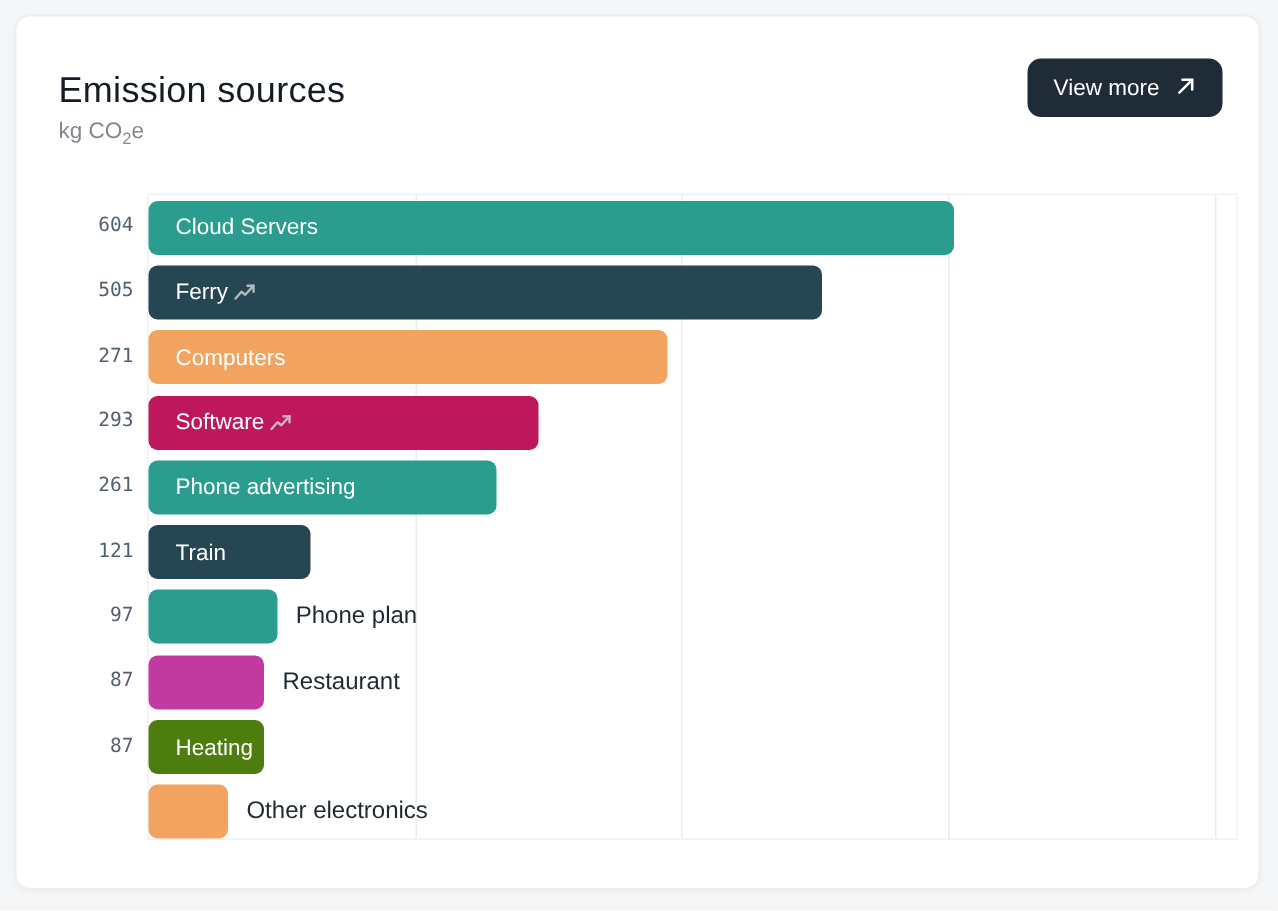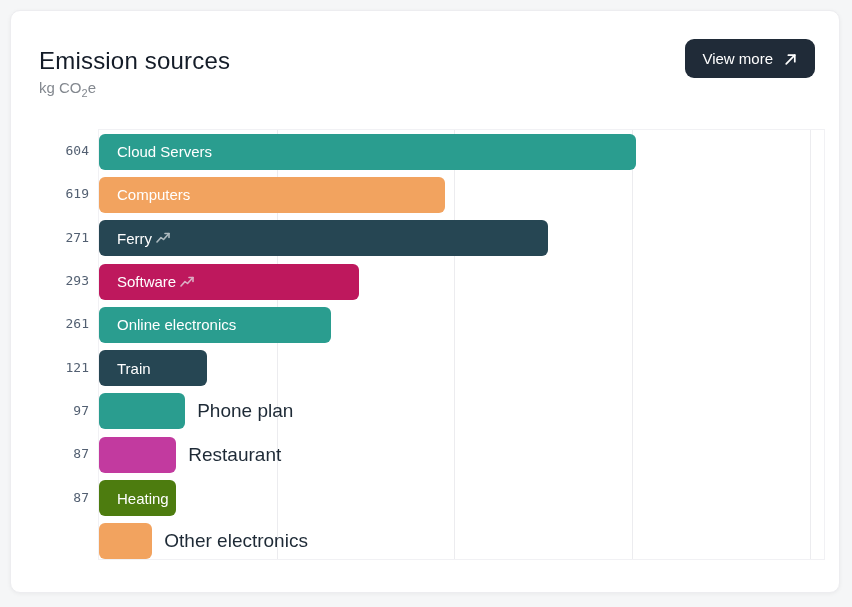--- a/index.html
+++ b/index.html
@@ -22,21 +22,21 @@
   }
   .subtitle{
     position:absolute;left:28px;top:68px;
     font-size:15px;color:#83888f;
   }
   .subtitle sub{font-size:11px;}
   .view-more{
     position:absolute;right:24px;top:28px;
     background:#202b38;color:#ffffff;border:none;border-radius:9px;
     padding:11px 17px;font-size:15px;font-weight:500;
-    display:flex;align-items:flex-end;gap:10px;cursor:pointer;
+    display:flex;align-items:flex-start;gap:10px;cursor:pointer;
     font-family:"Liberation Sans",sans-serif;
   }
   .view-more svg{display:block;}
   .chart{
     position:absolute;left:20px;top:118px;right:14px;bottom:32px;
     display:flex;
   }
   .values-col{
     width:58px;flex:0 0 58px;display:flex;flex-direction:column;
     margin-right:9px;
@@ -58,21 +58,21 @@
   }
   .bar{
     height:36px;border-radius:6px;
     display:flex;align-items:center;
     color:#ffffff;font-size:15px;
     padding-left:18px;box-sizing:border-box;
     white-space:nowrap;overflow:visible;
   }
   .bar .bar-label{display:flex;align-items:center;gap:4px;}
   .outside-label{
-    margin-left:12px;font-size:19px;color:#1e2a36;white-space:nowrap;
+    margin-left:12px;font-size:16px;color:#1e2a36;white-space:nowrap;
   }
   .trend-icon{opacity:.7;display:block;}
 </style>
 </head>
 <body>
 
 <div class="card">
   <div class="title">Emission sources</div>
   <div class="subtitle"><span>kg CO</span><sub>2</sub><span>e</span></div>
 
@@ -82,21 +82,21 @@
       <svg width="15" height="15" viewBox="0 0 14 14" fill="none">
         <path d="M3 11 L11 3" stroke="#ffffff" stroke-width="1.6" stroke-linecap="round"></path>
         <path d="M5 3 H11 V9" stroke="#ffffff" stroke-width="1.6" stroke-linecap="round" stroke-linejoin="round" fill="none"></path>
       </svg>
     </span>
   </button>
 
   <div class="chart">
     <div class="values-col">
         <div class="value-cell">604</div>
-        <div class="value-cell">619</div>
+        <div class="value-cell">505</div>
         <div class="value-cell">271</div>
         <div class="value-cell">293</div>
         <div class="value-cell">261</div>
         <div class="value-cell">121</div>
         <div class="value-cell">97</div>
         <div class="value-cell">87</div>
         <div class="value-cell">87</div>
       </div>
     <div class="plot">
         <div class="gridline" style="left: 24.5098%;"></div>
@@ -104,56 +104,56 @@
         <div class="gridline" style="left: 73.5294%;"></div>
         <div class="gridline" style="left: 98.0392%;"></div>
         <div class="bar-row">
           <div class="bar" style="width: 74.0196%; background: rgb(42, 157, 143);">
             <span class="bar-label">
               <span>Cloud Servers</span>
             </span>
           </div>
         </div>
         <div class="bar-row">
-          <div class="bar" style="width: 47.6716%; background: rgb(242, 163, 95);">
-            <span class="bar-label">
-              <span>Computers</span>
-            </span>
-          </div>
-        </div>
-        <div class="bar-row">
           <div class="bar" style="width: 61.8873%; background: rgb(38, 70, 83);">
             <span class="bar-label">
               <span>Ferry</span>
               <span>
                 <svg width="15" height="12" viewBox="0 0 15 12" class="trend-icon">
                   <path d="M1 10 L5 5.5 L7.5 7.5 L13 1.5" stroke="#e8edef" stroke-width="1.6" fill="none" stroke-linecap="round" stroke-linejoin="round"></path>
                   <path d="M9 1.5 H13 V5.5" stroke="#e8edef" stroke-width="1.6" fill="none" stroke-linecap="round" stroke-linejoin="round"></path>
                 </svg>
               </span>
+            </span>
+          </div>
+        </div>
+        <div class="bar-row">
+          <div class="bar" style="width: 47.6716%; background: rgb(242, 163, 95);">
+            <span class="bar-label">
+              <span>Computers</span>
             </span>
           </div>
         </div>
         <div class="bar-row">
           <div class="bar" style="width: 35.9069%; background: #be185d;">
             <span class="bar-label">
               <span>Software</span>
               <span>
                 <svg width="15" height="12" viewBox="0 0 15 12" class="trend-icon">
                   <path d="M1 10 L5 5.5 L7.5 7.5 L13 1.5" stroke="#e8edef" stroke-width="1.6" fill="none" stroke-linecap="round" stroke-linejoin="round"></path>
                   <path d="M9 1.5 H13 V5.5" stroke="#e8edef" stroke-width="1.6" fill="none" stroke-linecap="round" stroke-linejoin="round"></path>
                 </svg>
               </span>
             </span>
           </div>
         </div>
         <div class="bar-row">
           <div class="bar" style="width: 31.9853%; background: rgb(42, 157, 143);">
             <span class="bar-label">
-              <span>Online electronics</span>
+              <span>Phone advertising</span>
             </span>
           </div>
         </div>
         <div class="bar-row">
           <div class="bar" style="width: 14.8284%; background: rgb(38, 70, 83); align-items: center;">
             <span class="bar-label">
               <span>Train</span>
             </span>
           </div>
         </div>

